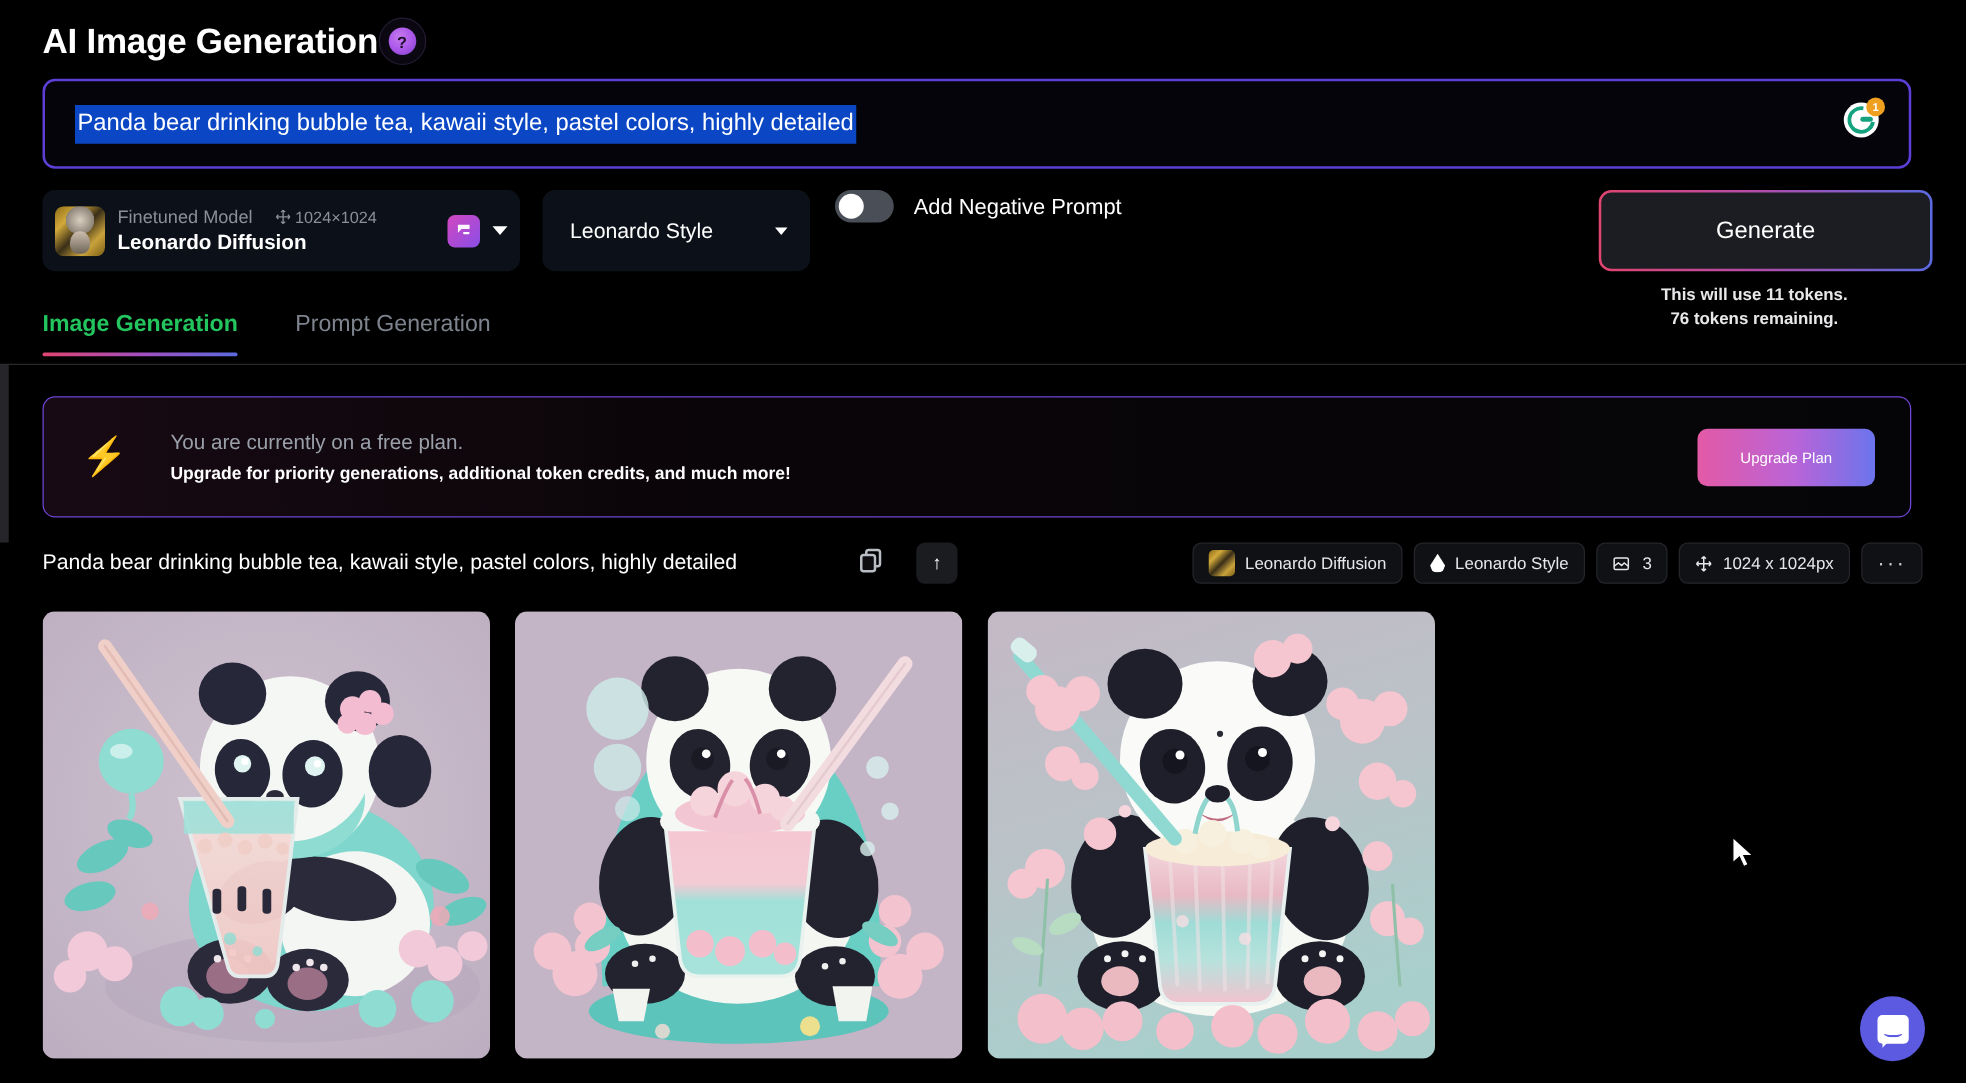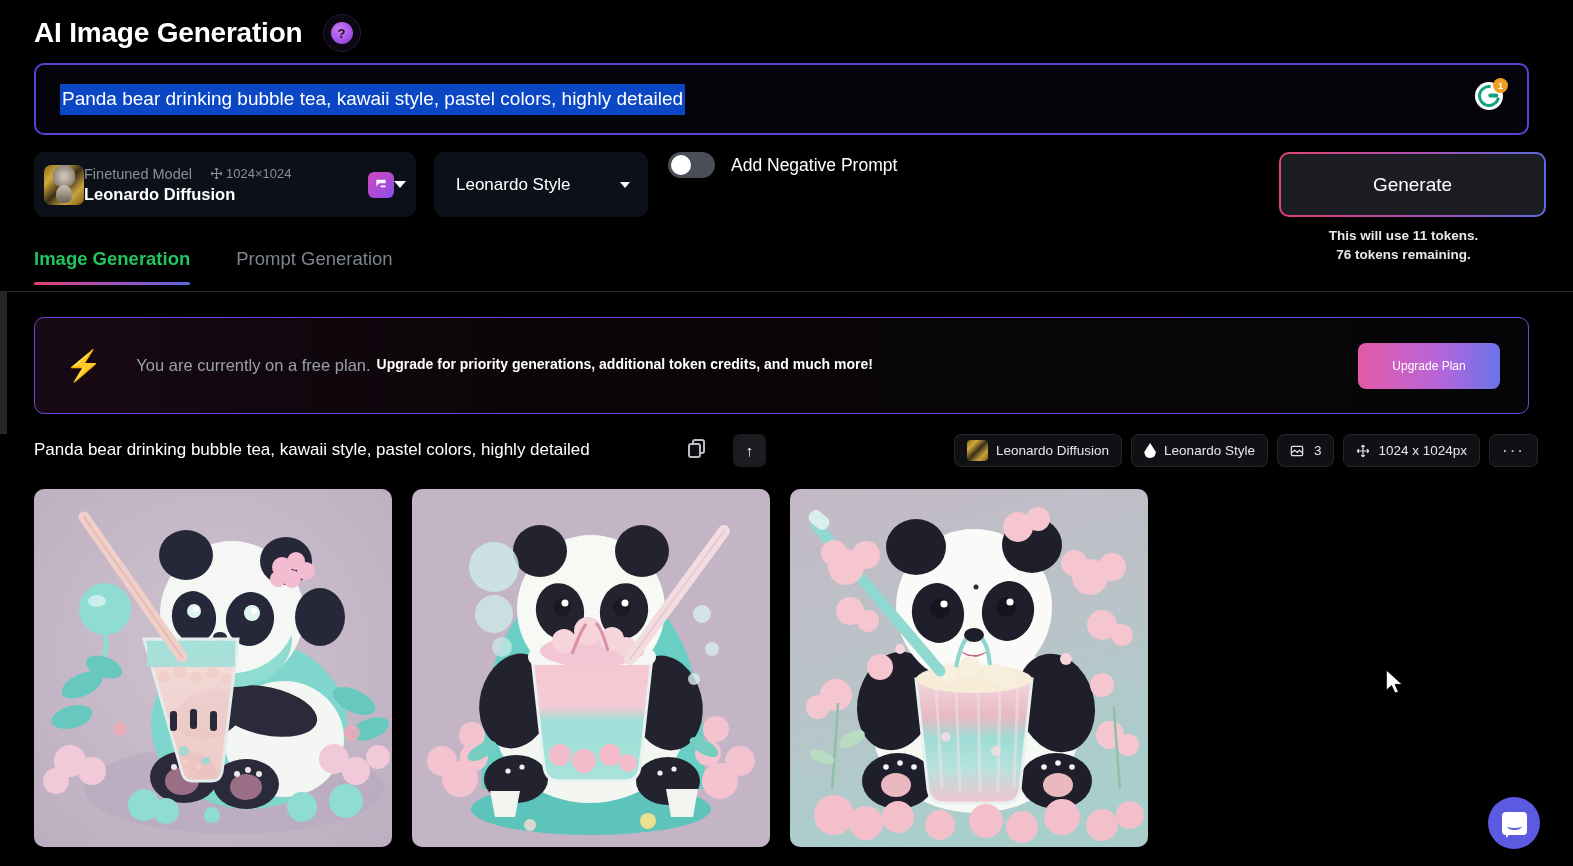--- a/index.html
+++ b/index.html
@@ -6,21 +6,21 @@
   html, body {
     width: 1573px; height: 866px;
     background: #000000;
     font-family: "Liberation Sans", sans-serif;
     color: #ffffff;
     overflow: hidden;
   }
   #app { position: relative; width: 1573px; height: 866px; }
 
   
-  .title-row { position: absolute; left: 34px; top: 14px; display: flex; align-items: center; gap: 20px; }
+  .title-row { position: absolute; left: 34px; top: 14px; display: flex; align-items: center; }
   .page-title { font-size: 28px; font-weight: 700; letter-spacing: -0.2px; color: #ffffff; }
   .help-badge {
     width: 38px; height: 38px; border-radius: 50%;
     background: radial-gradient(circle at 50% 50%, #120c1c 0%, #0a0710 70%, #060409 100%);
     border: 1px solid #241a34;
     display: flex; align-items: center; justify-content: center;
   }
   .help-badge .dot {
     width: 22px; height: 22px; border-radius: 50%;
     background: radial-gradient(circle at 40% 35%, #c77bf0 0%, #a855e8 55%, #7b3fc4 100%);
@@ -67,21 +67,21 @@
     min-width: 15px; height: 15px; border-radius: 50%;
     background: #f0a020; color: #ffffff;
     font-size: 9px; font-weight: 700;
     display: flex; align-items: center; justify-content: center;
   }
 
   
   .model-card {
     position: absolute; left: 34px; top: 152px; width: 382px; height: 65px;
     background: #0c1018; border-radius: 10px;
-    display: flex; align-items: center; padding: 0 10px 0 10px; 
+    display: flex; align-items: center; padding: 0 10px 0 10px; gap: 10px;
   }
   .model-thumb {
     width: 40px; height: 40px; border-radius: 7px; flex: 0 0 auto;
     background:
       radial-gradient(circle at 50% 28%, #d9cfc0 0%, #8d8478 32%, transparent 33%),
       linear-gradient(135deg, #8a6a18 0%, #d2a93a 25%, #3a2f18 50%, #c9a23c 75%, #7a5d14 100%);
     position: relative; overflow: hidden;
   }
   .model-thumb:after {
     content: ""; position: absolute; left: 12px; top: 20px; width: 16px; height: 18px;
@@ -142,21 +142,21 @@
   .left-strip { position: absolute; left: 0; top: 292px; width: 7px; height: 142px; background: #26262a; }
 
   
   .banner {
     position: absolute; left: 34px; top: 317px; width: 1495px; height: 97px;
     border: 1px solid #7046d8; border-radius: 10px;
     background: linear-gradient(90deg, #180a14 0%, #0a0508 35%, #050507 100%);
     display: flex; align-items: center; padding: 0 28px 0 30px;
   }
   .bolt { font-size: 30px; color: #f5c534; line-height: 1; }
-  .banner-texts { margin-left: 34px; display: flex; flex-direction: row; gap: 6px; }
+  .banner-texts { margin-left: 34px; display: flex; flex-direction: column; gap: 6px; }
   .banner-line1 { font-size: 16.5px; color: #9aa0aa; }
   .banner-line2 { font-size: 14px; font-weight: 700; color: #ffffff; }
   .upgrade-btn {
     margin-left: auto; width: 142px; height: 46px; border-radius: 8px;
     background: linear-gradient(90deg, #e35aa6 0%, #b964d8 55%, #6b74ec 100%);
     display: flex; align-items: center; justify-content: center;
     font-size: 12px; color: #ffffff;
   }
 
   

